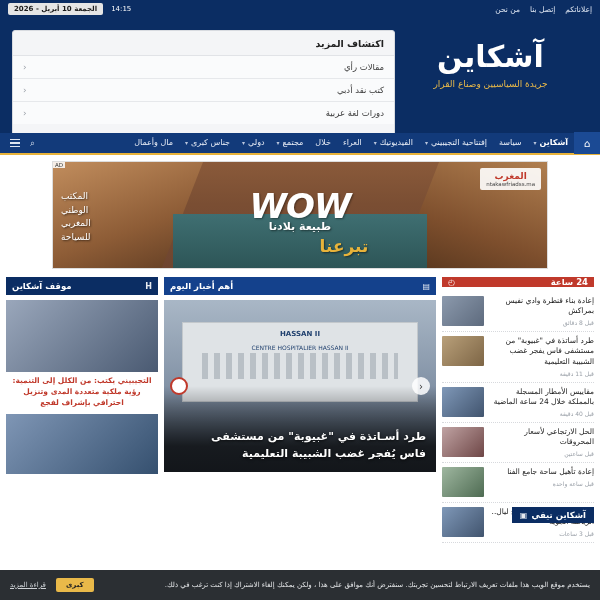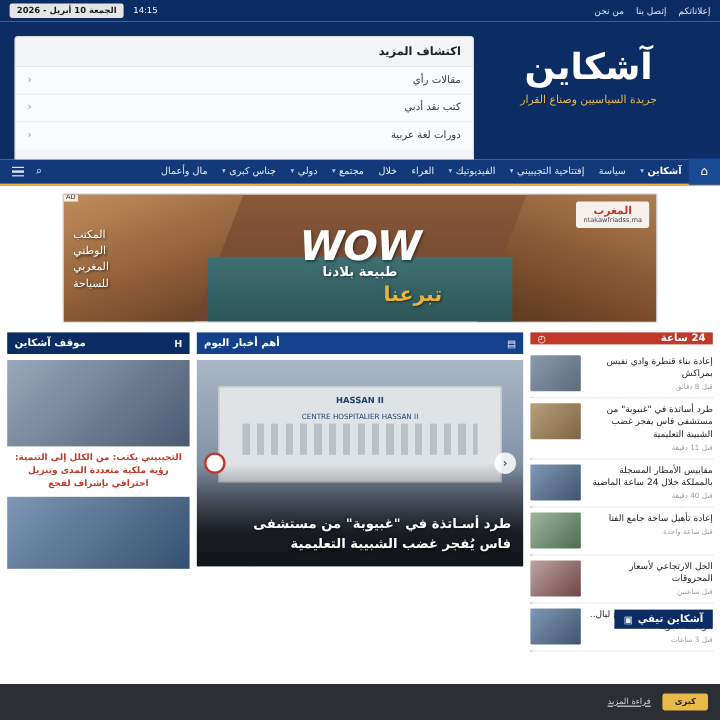--- a/index.html
+++ b/index.html
@@ -456,32 +456,32 @@
     <div class="news-item">
       <div class="ni-body">
         <span class="ni-title">مقاييس الأمطار المسجلة بالمملكة خلال 24 ساعة الماضية</span>
         <span class="ni-time">قبل 40 دقيقة</span>
       </div>
       <div class="thumb t3"></div>
     </div>
 
     <div class="news-item">
       <div class="ni-body">
+        <span class="ni-title">الحل الارتجاعي لأسعار المحروقات</span>
+        <span class="ni-time">قبل ساعتين</span>
+      </div>
+      <div class="thumb t5"></div>
+    </div>
+
+    <div class="news-item">
+      <div class="ni-body">
         <span class="ni-title">إعادة تأهيل ساحة جامع الفنا</span>
         <span class="ni-time">قبل ساعة واحدة</span>
       </div>
       <div class="thumb t4"></div>
-    </div>
-
-    <div class="news-item">
-      <div class="ni-body">
-        <span class="ni-title">الحل الارتجاعي لأسعار المحروقات</span>
-        <span class="ni-time">قبل ساعتين</span>
-      </div>
-      <div class="thumb t5"></div>
     </div>
 
     <div class="news-item">
       <div class="ni-body">
         <span class="ni-title">سكانية قضاء إسطنبول ربح ليال.. الرياضة الجوية</span>
         <span class="ni-time">قبل 3 ساعات</span>
       </div>
       <div class="thumb t3"></div>
     </div>
   </div>
@@ -521,17 +521,18 @@
 </div>
 
 <div class="bottom-strip">
   <div class="bs-head">
     <span>آشكاين تيفي</span>
     <span class="sh-ico">▣</span>
   </div>
 </div>
 
 <div class="cookie">
+  <div class="txt">يستخدم موقع الويب هذا ملفات تعريف الارتباط لتحسين تجربتك. سنفترض أنك موافق على هذا ، ولكن يمكنك إلغاء الاشتراك إذا كنت ترغب في ذلك.</div>
   <div class="actions">
     <span class="ok">كبرى</span>
     <span class="more">قراءة المزيد</span>
   </div>
 </div>
 
 </body></html>

